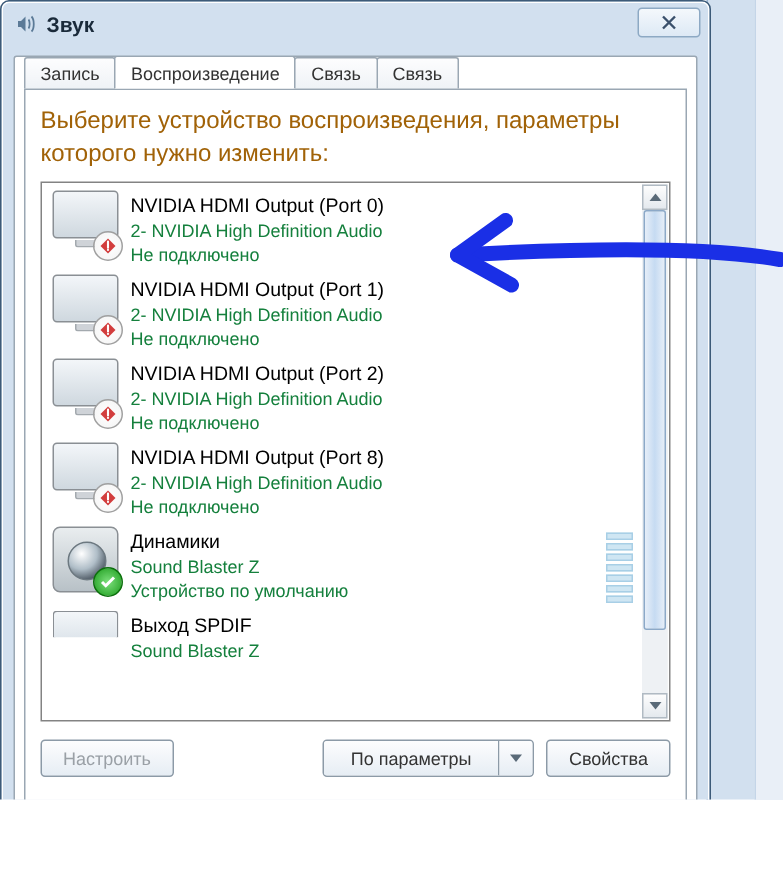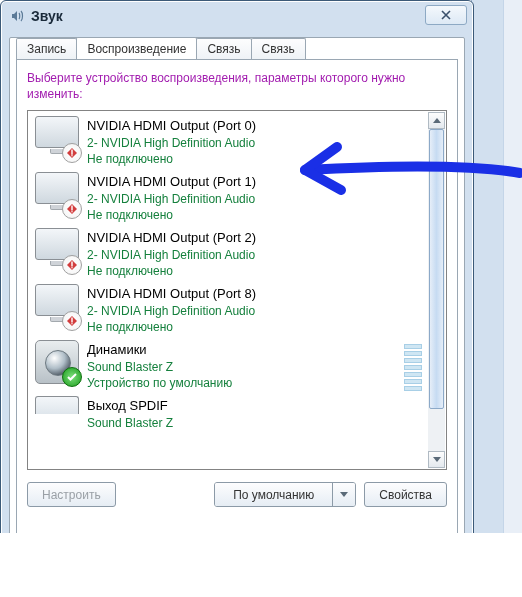--- a/index.html
+++ b/index.html
@@ -12,21 +12,21 @@
   .title-icon{width:16px;height:16px;margin-right:6px}
   .title-text{font-weight:bold}
   .close-btn{position:absolute;right:6px;top:4px;width:40px;height:18px;border:1px solid #8da9c4;border-radius:3px;background:linear-gradient(#f4f8fc,#dde9f5);display:flex;align-items:center;justify-content:center;cursor:pointer}
   .close-btn svg{width:12px;height:12px}
   
   .sheet{position:absolute;left:8px;right:8px;top:36px;bottom:48px;background:#fff;border:1px solid #9aa7b3;border-radius:2px}
   .tabs{position:absolute;left:6px;top:-1px;display:flex;height:22px}
   .tab{border:1px solid #9aa7b3;border-bottom:none;background:linear-gradient(#fdfdfe,#eef2f6);padding:3px 10px 0;font-size:12px;margin-right:-1px;border-radius:2px 2px 0 0;cursor:pointer;position:relative;top:1px;color:#333}
   .tab.active{background:#fff;z-index:2;top:0;padding-top:4px}
   .tab-body{position:absolute;left:6px;right:6px;top:21px;bottom:6px;border:1px solid #9aa7b3;background:#fff;padding:10px 10px 8px}
-  .instr{font-size:12px;color:#a21caf;line-height:1.35;margin-bottom:8px}
+  .instr{font-size:16px;color:#a16207;line-height:1.35;margin-bottom:8px}
   
   .list{position:relative;border:1px solid #838383;height:358px;background:#fff}
   .list-inner{position:absolute;left:1px;top:1px;right:18px;bottom:1px;overflow:hidden}
   .dev{display:flex;align-items:flex-start;padding:4px 6px 2px;height:56px;box-sizing:border-box}
   .dev.trunc{height:30px}
   .ico{width:44px;height:44px;flex:0 0 44px;margin-right:8px;position:relative}
   .ico.trunc{height:22px}
   .mon{width:44px;height:32px;border:1px solid #8a8f94;border-radius:3px;background:linear-gradient(#f3f6f9,#cfd8df);box-sizing:border-box}
   .mon::after{content:"";position:absolute;left:15px;top:33px;width:14px;height:4px;background:#cfd3d8;border:1px solid #a3a9ae;border-top:none;border-radius:0 0 2px 2px}
   .spk{width:44px;height:44px;border-radius:5px;background:linear-gradient(#e9edef,#b8c1c7);border:1px solid #8a8f94;box-sizing:border-box;position:relative}
@@ -214,21 +214,21 @@
             <div class="btn dn">
                 <div class="arrow dn"></div>
               </div>
           </div>
         </div>
 
         <div class="row-btns">
           <div class="btn7 disabled">Настроить</div>
           <div style="flex:1"></div>
           <div class="split">
-            <div class="main">По умолчанию</div>
+            <div class="main">По параметры</div>
             <div class="drop">
                 <div class="arrow dn"></div>
               </div>
           </div>
           <div style="width:8px"></div>
           <div class="btn7">Свойства</div>
         </div>
       </div>
     </div>
 

